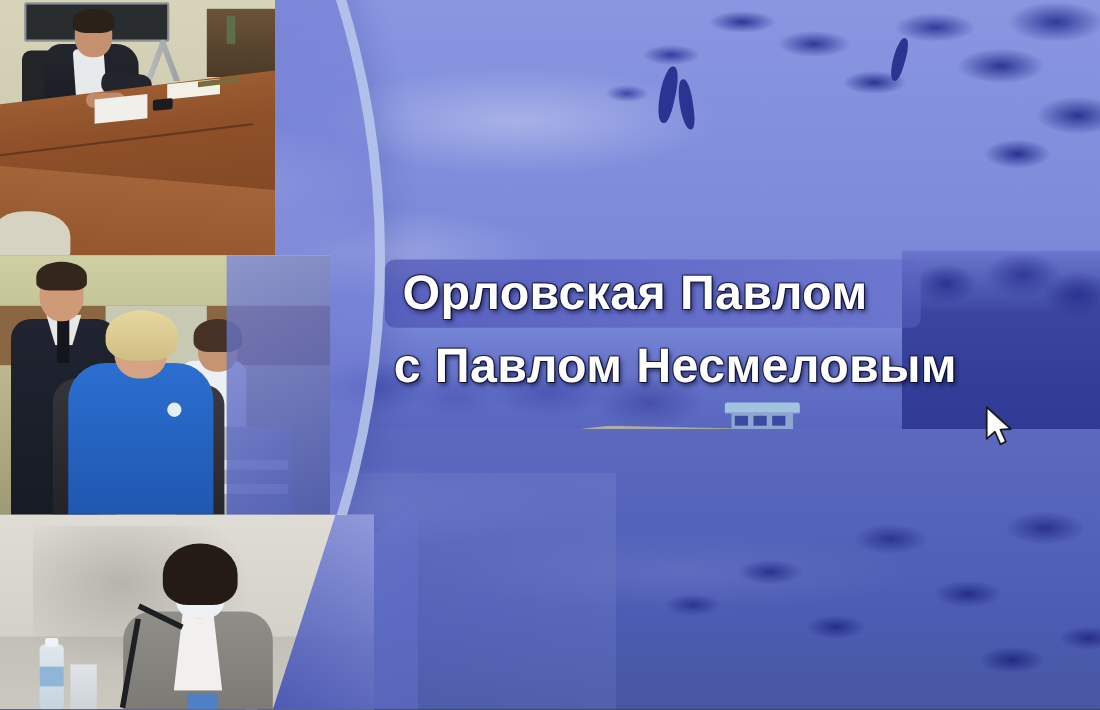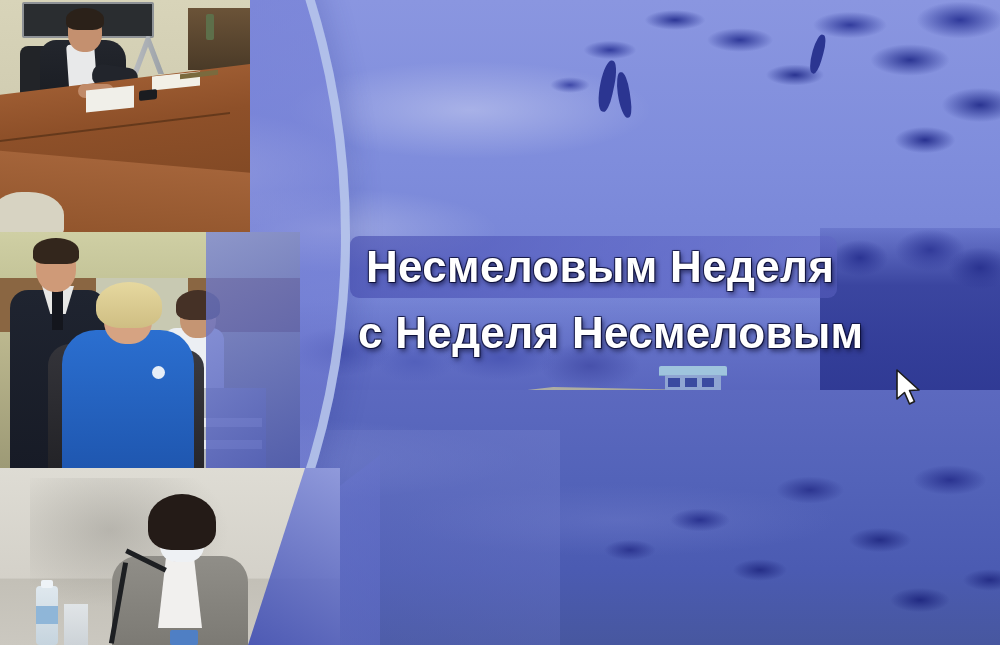--- a/index.html
+++ b/index.html
@@ -562,21 +562,21 @@
       <div class="bottlecap"></div>
       <div class="bottlelabel"></div>
       <div class="glass"></div>
       <div class="badgecard"></div>
       <div class="curtain"></div>
     </div>
   </div>
 
   <div class="title-block">
     <div class="title-banner"></div>
-    <div class="title-line l1">Несмеловым Неделя</div>
-    <div class="title-line l2">с Неделя Несмеловым</div>
+    <div class="title-line l1">Орловская Павлом</div>
+    <div class="title-line l2">с Павлом Несмеловым</div>
   </div>
 
   <svg class="cursor" width="28" height="40" viewBox="0 0 28 40" style="left:894px; top:368px;">
     <path d="M3 2 L3 31 L10.5 24.5 L15.5 36 L20.5 33.5 L15.5 22.5 L25 22 Z" fill="#ffffff" stroke="#1b1b1b" stroke-width="1.6" stroke-linejoin="round"></path>
   </svg>
 
 </div>
 
 </body></html>

